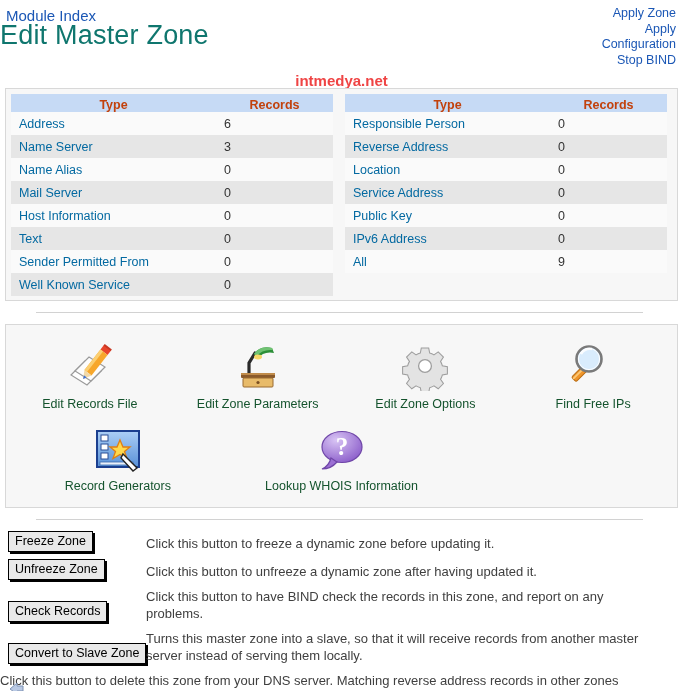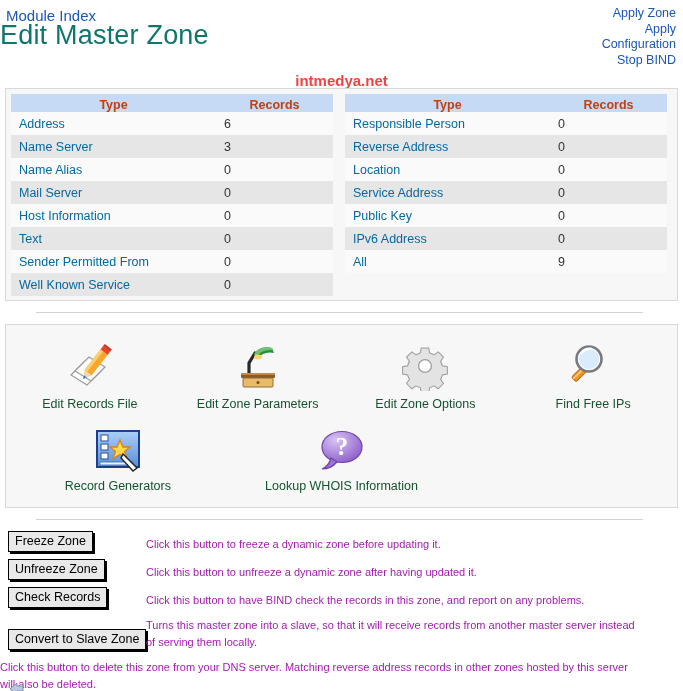--- a/index.html
+++ b/index.html
@@ -137,22 +137,22 @@
     padding:2px 6px 3px 6px;
     font-family:"Liberation Sans","DejaVu Sans",sans-serif;
     font-size:12.5px;
     color:#000;
     line-height:14px;
     cursor:pointer;
     white-space:nowrap;
   }
   .act-desc{
     flex:1 1 auto;
-    font-size:11px;
-    color:#a21caf;
+    font-size:13px;
+    color:#404040;
     line-height:16.5px;
     padding-top:2px;
     padding-right:38px;
   }
 
   
   #return-arrow{
     position:absolute;
     left:8px; bottom:0px;
     width:16px; height:11px;

